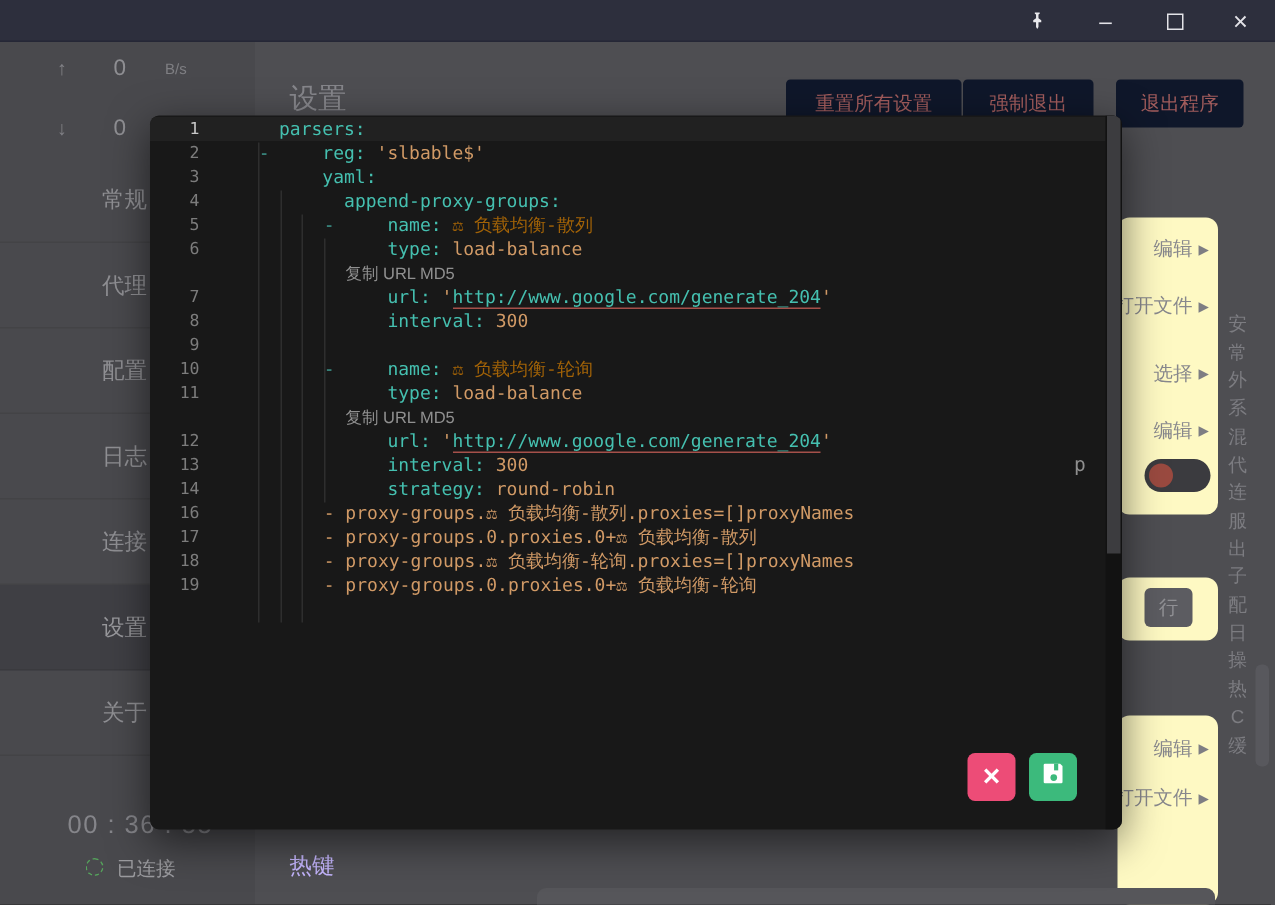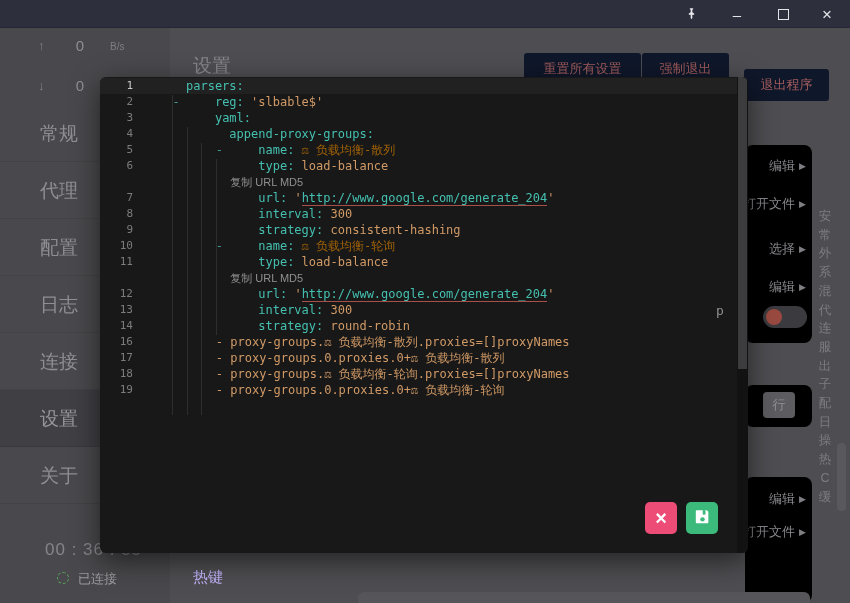--- a/index.html
+++ b/index.html
@@ -32,22 +32,22 @@
     position:absolute; left:0; top:28px; width:170px; height:575px;
     background:#49494d; z-index:1;
   }
   .speed-row { position:absolute; left:0; width:170px; height:18px; }
   .speed-up { top:9px; } .speed-down { top:49px; }
   .speed-arrow { position:absolute; left:38px; top:1px; font-size:13px; color:#818186; }
   .speed-val { position:absolute; left:60px; width:24px; text-align:right; font-size:15px; color:#8e8e92; }
   .speed-unit { position:absolute; left:110px; top:4px; font-size:10px; color:#7f7f83; }
   .menu { position:absolute; left:0; top:77px; width:170px; }
   .menu-item {
-    height:57px; line-height:57px; padding-left:40px;
-    font-size:19px; color:#8f8f93; border-bottom:1px solid rgba(0,0,0,0.08);
+    height:57px; line-height:57px; padding-left:68px;
+    font-size:15px; color:#8f8f93; border-bottom:1px solid rgba(0,0,0,0.08);
     cursor:default;
   }
   .menu-item.active { background:#3f3f44; color:#97979b; }
   .timer { position:absolute; left:45px; top:512px; font-size:17px; letter-spacing:1px; color:#85858a; }
   .status { position:absolute; left:0; top:541px; width:170px; height:20px; }
   .status-dot {
     position:absolute; left:57px; top:3px; width:12px; height:12px;
     border:1.5px dashed #56a45c; border-radius:50%;
   }
   .status-label { position:absolute; left:78px; top:1px; font-size:13px; color:#9b9b9f; }
@@ -55,23 +55,23 @@
   
   .main { position:absolute; left:170px; top:28px; width:680px; height:575px; background:#4e4e52; z-index:1; }
   .page-title { position:absolute; left:23px; top:25px; font-size:19px; color:#86868b; }
   .hdr-btn {
     position:absolute; top:25px; height:32px; border-radius:3px;
     background:#0f172a; color:#a25c5c; font-size:13px;
     display:flex; align-items:center; justify-content:center; cursor:default;
   }
   .hdr-btn.b1 { left:354px; width:117px; }
   .hdr-btn.b2 { left:472px; width:87px;text-align:center; }
-  .hdr-btn.b3 { left:574px; width:85px;margin-top:16px; }
-
-  .card { position:absolute; left:575px; width:67px; background:#000000; border-radius:8px; }
+  .hdr-btn.b3 { left:574px; width:85px; }
+
+  .card { position:absolute; left:575px; width:67px; background:#fef9c3; border-radius:8px; }
   .card1 { top:117px; height:198px; }
   .card2 { top:357px; height:42px; }
   .card3 { top:449px; height:126px; }
   .action-row {
     position:absolute; right:6px; height:16px; white-space:nowrap;
     font-size:13px; color:#88888d; cursor:default;
   }
   .action-row .arr { font-size:9px; color:#7e7e83; margin-left:4px; vertical-align:1px; }
   .toggle {
     position:absolute; left:18px; top:161px; width:44px; height:22px;
@@ -243,21 +243,21 @@
   <div class="editor" id="editor-lines">
       <div class="cm-row active"><span class="cm-gutter">1</span><span class="cm-code"><span class="tk-k">parsers:</span></span></div>
       <div class="cm-row"><span class="cm-gutter">2</span><span class="cm-code"><span>  </span><span class="tk-d">- </span><span class="tk-k">reg:</span><span> </span><span class="tk-s">'slbable$'</span></span></div>
       <div class="cm-row"><span class="cm-gutter">3</span><span class="cm-code"><span>    </span><span class="tk-k">yaml:</span></span></div>
       <div class="cm-row"><span class="cm-gutter">4</span><span class="cm-code"><span>      </span><span class="tk-k">append-proxy-groups:</span></span></div>
       <div class="cm-row"><span class="cm-gutter">5</span><span class="cm-code"><span>        </span><span class="tk-d">- </span><span class="tk-k">name:</span><span> </span><span class="tk-a">⚖ 负载均衡-散列</span></span></div>
       <div class="cm-row"><span class="cm-gutter">6</span><span class="cm-code"><span>          </span><span class="tk-k">type:</span><span> </span><span class="tk-s">load-balance</span></span></div>
       <div class="cm-row"><span class="cm-gutter"></span><span class="cm-code"><span>          </span><span class="tk-w">复制 URL MD5</span></span></div>
       <div class="cm-row"><span class="cm-gutter">7</span><span class="cm-code"><span>          </span><span class="tk-k">url:</span><span> </span><span class="tk-s">'</span><span class="tk-l">http://www.google.com/generate_204</span><span class="tk-s">'</span></span></div>
       <div class="cm-row"><span class="cm-gutter">8</span><span class="cm-code"><span>          </span><span class="tk-k">interval:</span><span> </span><span class="tk-s">300</span></span></div>
-      <div class="cm-row"><span class="cm-gutter">9</span><span class="cm-code"><span>          </span><span class="tk-k">strategy:</span><span> </span><span class="tk-s">consistent-hashing</span></span></div>
+      <div class="cm-row"><span class="cm-gutter">9</span></div>
       <div class="cm-row"><span class="cm-gutter">10</span><span class="cm-code"><span>        </span><span class="tk-d">- </span><span class="tk-k">name:</span><span> </span><span class="tk-a">⚖ 负载均衡-轮询</span></span></div>
       <div class="cm-row"><span class="cm-gutter">11</span><span class="cm-code"><span>          </span><span class="tk-k">type:</span><span> </span><span class="tk-s">load-balance</span></span></div>
       <div class="cm-row"><span class="cm-gutter"></span><span class="cm-code"><span>          </span><span class="tk-w">复制 URL MD5</span></span></div>
       <div class="cm-row"><span class="cm-gutter">12</span><span class="cm-code"><span>          </span><span class="tk-k">url:</span><span> </span><span class="tk-s">'</span><span class="tk-l">http://www.google.com/generate_204</span><span class="tk-s">'</span></span></div>
       <div class="cm-row"><span class="cm-gutter">13</span><span class="cm-code"><span>          </span><span class="tk-k">interval:</span><span> </span><span class="tk-s">300</span></span></div>
       <div class="cm-row"><span class="cm-gutter">14</span><span class="cm-code"><span>          </span><span class="tk-k">strategy:</span><span> </span><span class="tk-s">round-robin</span></span></div>
       <div class="cm-row"><span class="cm-gutter">16</span><span class="cm-code"><span>        </span><span class="tk-s">- proxy-groups.⚖ 负载均衡-散列.proxies=[]proxyNames</span></span></div>
       <div class="cm-row"><span class="cm-gutter">17</span><span class="cm-code"><span>        </span><span class="tk-s">- proxy-groups.0.proxies.0+⚖ 负载均衡-散列</span></span></div>
       <div class="cm-row"><span class="cm-gutter">18</span><span class="cm-code"><span>        </span><span class="tk-s">- proxy-groups.⚖ 负载均衡-轮询.proxies=[]proxyNames</span></span></div>
       <div class="cm-row"><span class="cm-gutter">19</span><span class="cm-code"><span>        </span><span class="tk-s">- proxy-groups.0.proxies.0+⚖ 负载均衡-轮询</span></span></div>

